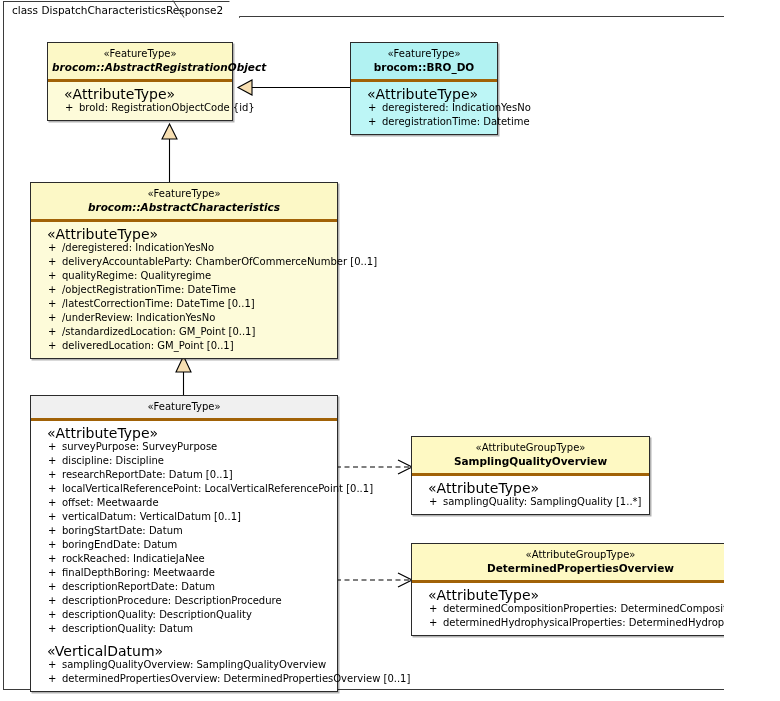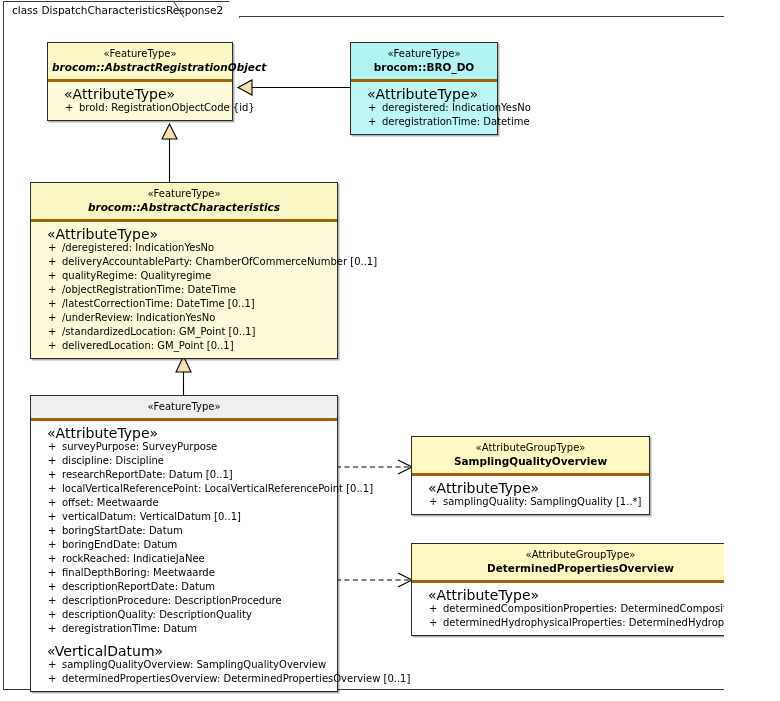--- a/index.html
+++ b/index.html
@@ -309,21 +309,21 @@
       <div class="attr">
         <span class="vis">+</span>
         <span>descriptionProcedure: DescriptionProcedure</span>
       </div>
       <div class="attr">
         <span class="vis">+</span>
         <span>descriptionQuality: DescriptionQuality</span>
       </div>
       <div class="attr">
         <span class="vis">+</span>
-        <span>deregistrationTime: Datum</span>
+        <span>descriptionQuality: Datum</span>
       </div>
 
       <div class="grp" style="margin-top:8px;">«VerticalDatum»</div>
       <div class="attr">
         <span class="vis">+</span>
         <span>samplingQualityOverview: SamplingQualityOverview</span>
       </div>
       <div class="attr">
         <span class="vis">+</span>
         <span>determinedPropertiesOverview: DeterminedPropertiesOverview [0..1]</span>

